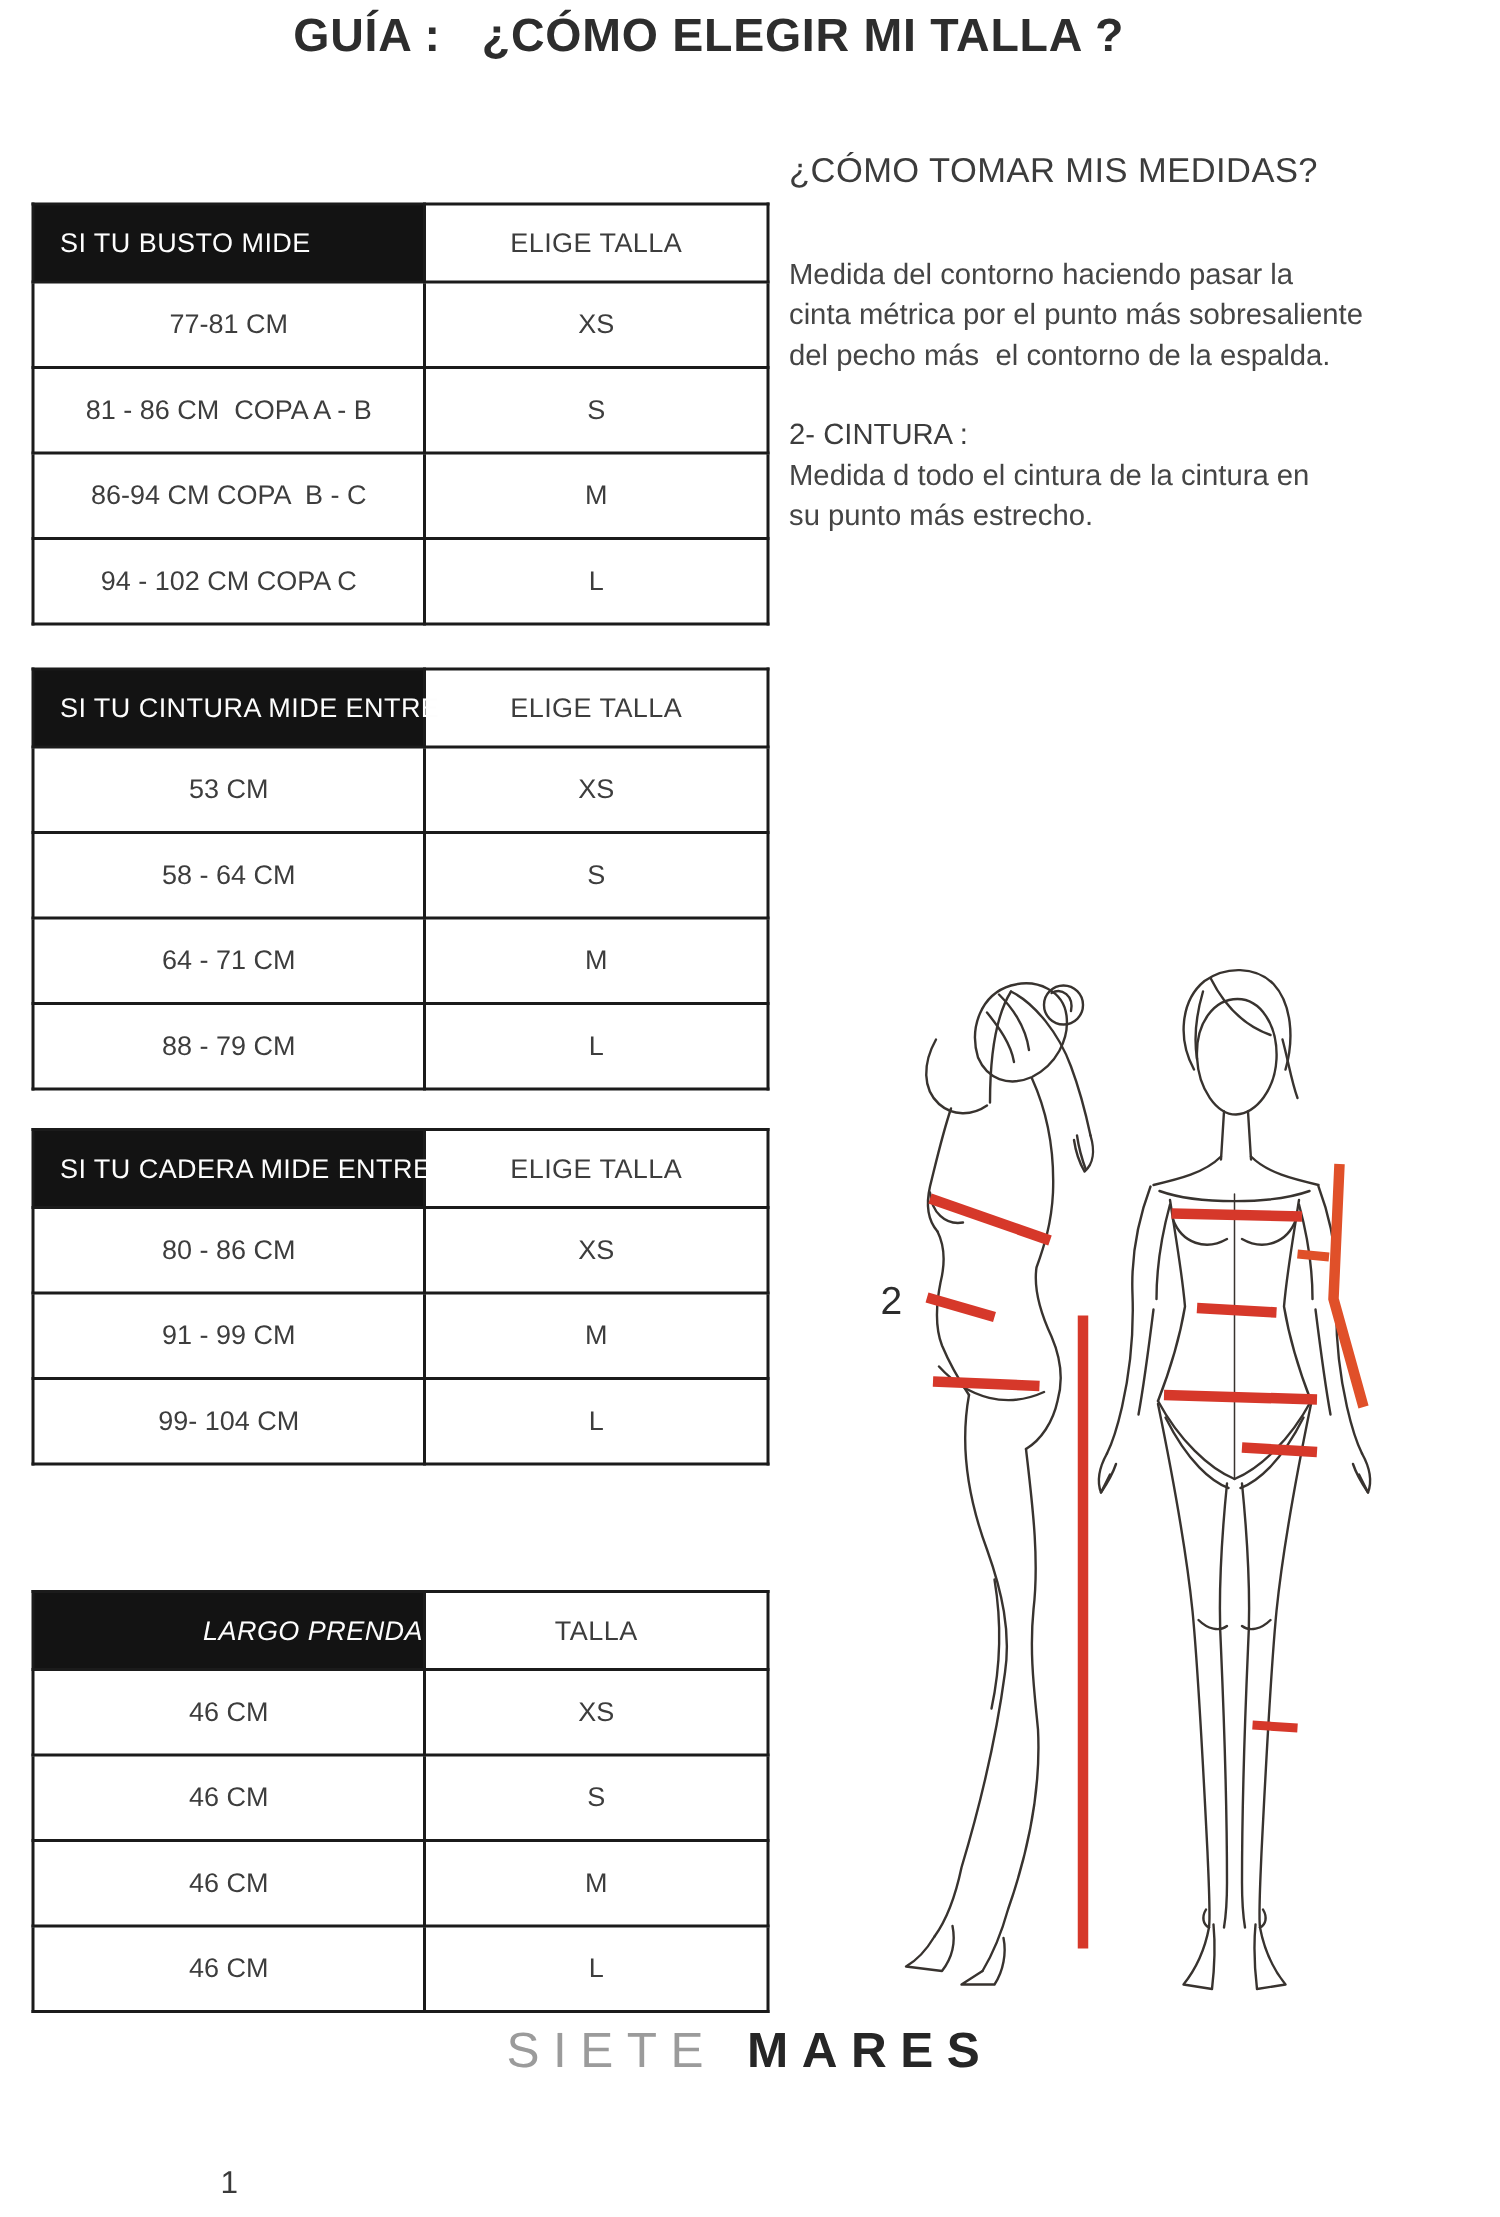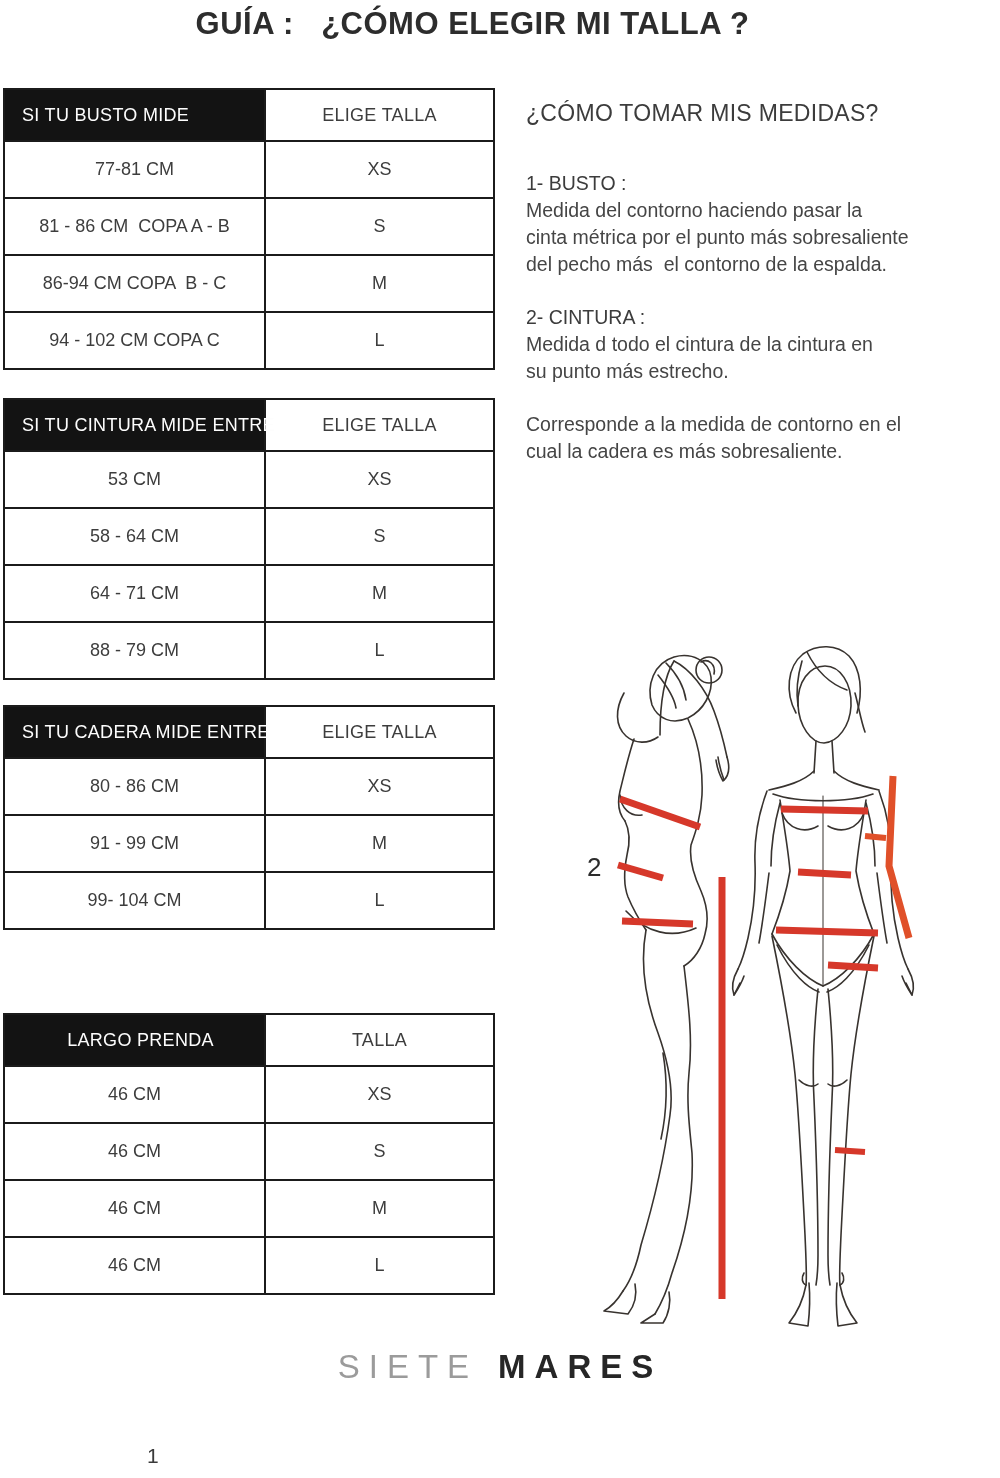--- a/index.html
+++ b/index.html
@@ -11,37 +11,37 @@
     color:#3f3f3f;
   }
   
   .title {
     position:absolute; top:6px; left:0; width:945px;
     text-align:center; font-size:31px; font-weight:bold;
     letter-spacing:0.5px; color:#2d2d2d; white-space:pre;
   }
   
   .size-table {
-    position:absolute; left:3px; width:490px;
+    position:absolute; left:21px; width:490px;
     border-collapse:collapse; table-layout:fixed;
-    font-size:18px; color:#3d3d3d;
+    font-size:18px; color:#3d3d3d;margin-top:47px;
   }
   .size-table th, .size-table td {
     border:2px solid #1b1b1b; white-space:pre;
     font-weight:normal; text-align:center;
   }
   .size-table th { height:52px; font-size:18px; letter-spacing:0.3px; }
   .size-table td { height:57px; }
   .size-table col.c1 { width:261px; }
   .size-table col.c2 { width:229px; }
   .size-table th.dark {
     background:#131313; color:#fdfdfd;
     text-align:left; padding-left:17px;
   }
-  .size-table.center-head th.dark { text-align:center; padding-left:12px; }
+  .size-table.center-head th.dark { text-align:right; padding-left:12px;font-style:italic; }
   .t0 { top:88px; } .t1 { top:398px;padding-left:28px; } .t2 { top:705px; } .t3 { top:1013px; }
   
   .instructions {
     position:absolute; left:526px; top:100px; width:456px;
     color:#454545;
   }
   .instructions h2 {
     font-size:23px; font-weight:normal; letter-spacing:0.3px;
     color:#3c3c3c; margin:0 0 43px 0;
   }
@@ -192,33 +192,30 @@
       <tr>
         <td>46 CM</td>
         <td>L</td>
       </tr>
     </tbody>
   </table>
 
   <div class="instructions">
     <h2>¿CÓMO TOMAR MIS MEDIDAS?</h2>
     <div class="m-section">
-      <div class="m-label">1- BUSTO :</div>
       <p class="m-text">Medida del contorno haciendo pasar la
 cinta métrica por el punto más sobresaliente
 del pecho más  el contorno de la espalda.</p>
     </div>
     <div class="m-section">
       <div class="m-label">2- CINTURA :</div>
       <p class="m-text">Medida d todo el cintura de la cintura en
 su punto más estrecho.</p>
     </div>
     <div class="m-section">
-      <p class="m-text">Corresponde a la medida de contorno en el
-cual la cadera es más sobresaliente.</p>
     </div>
   </div>
 
   <svg class="figures" width="404" height="706" viewBox="0 0 404 706" xmlns="http://www.w3.org/2000/svg">
 
     <g class="sketch" stroke="#38332f">
       <path d="M84,72 C78,52 86,30 106,24 C124,19 141,28 143,44 C145,60 136,77 120,85 C104,92 90,86 84,72 Z"></path>
       <circle cx="141" cy="37" r="13"></circle>
       <path d="M133,29 C140,25 148,31 146,41"></path>
       <path d="M98,30 C108,40 116,53 118,67"></path>

